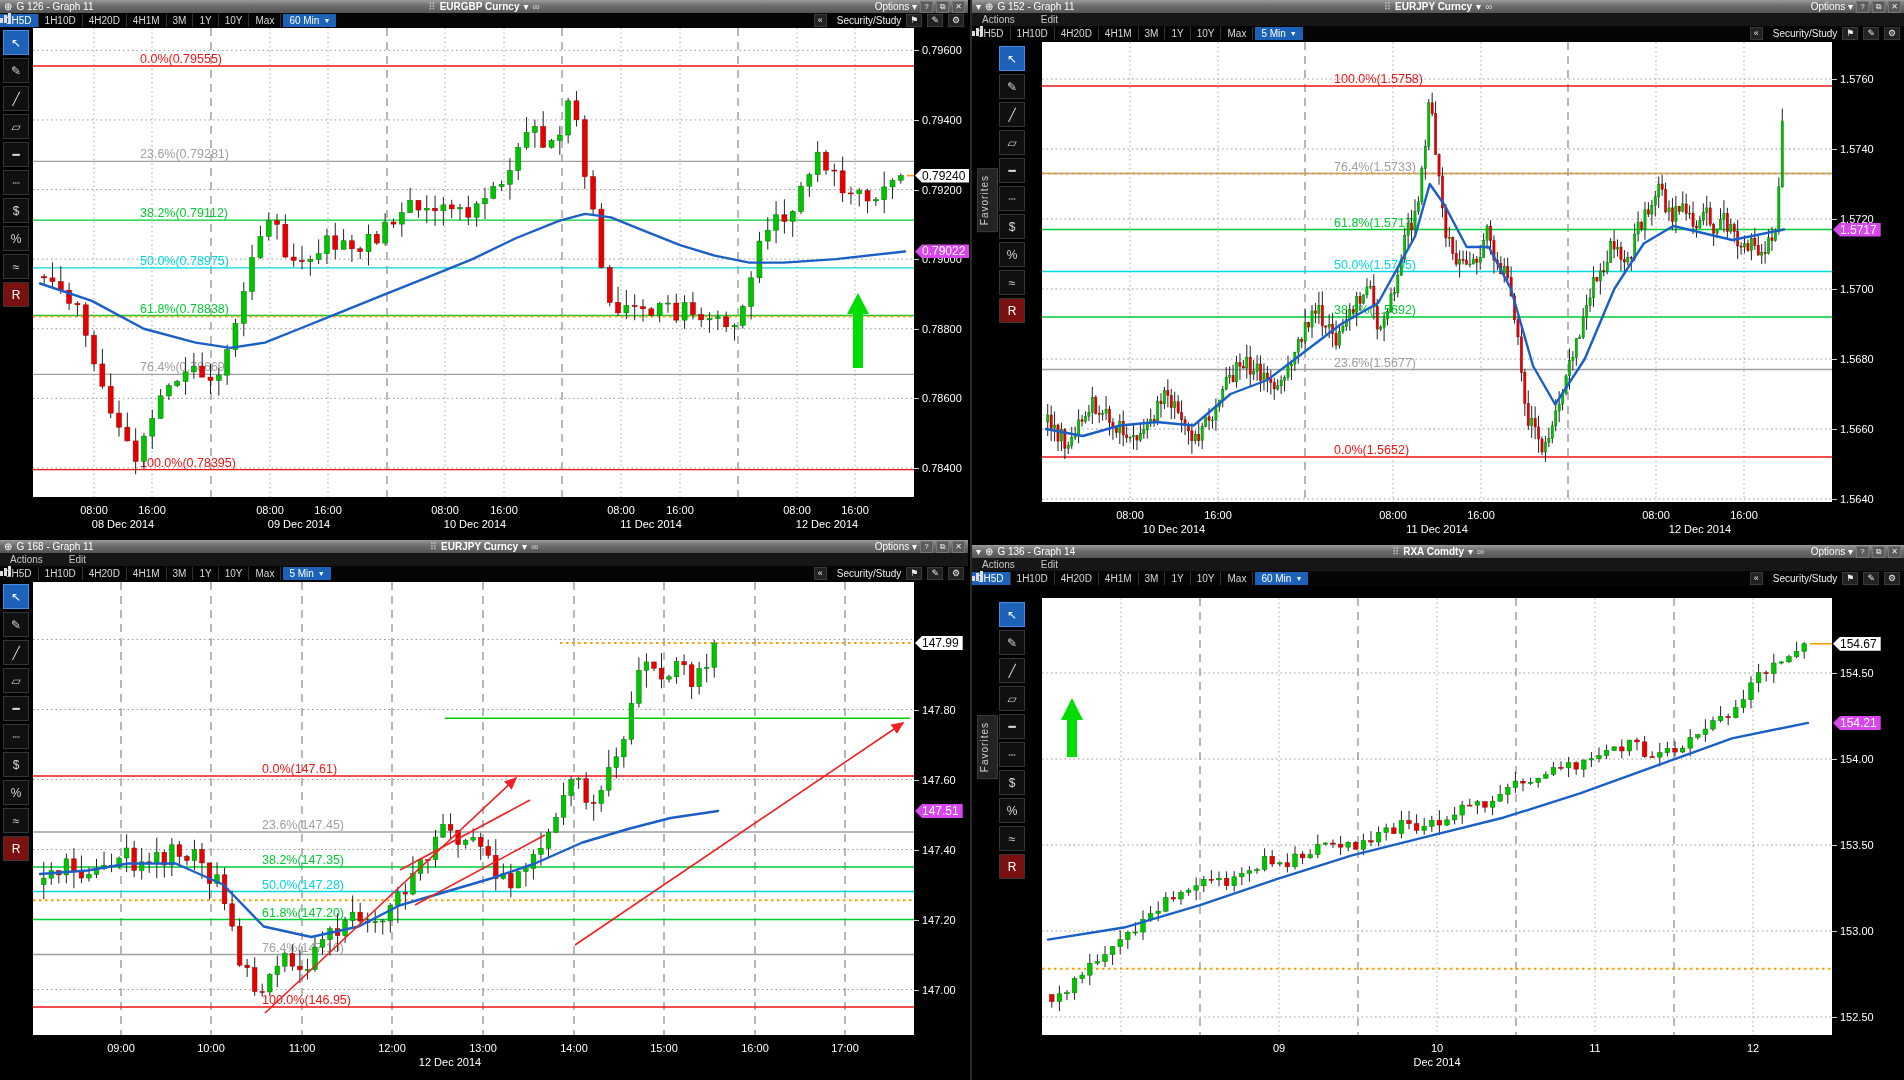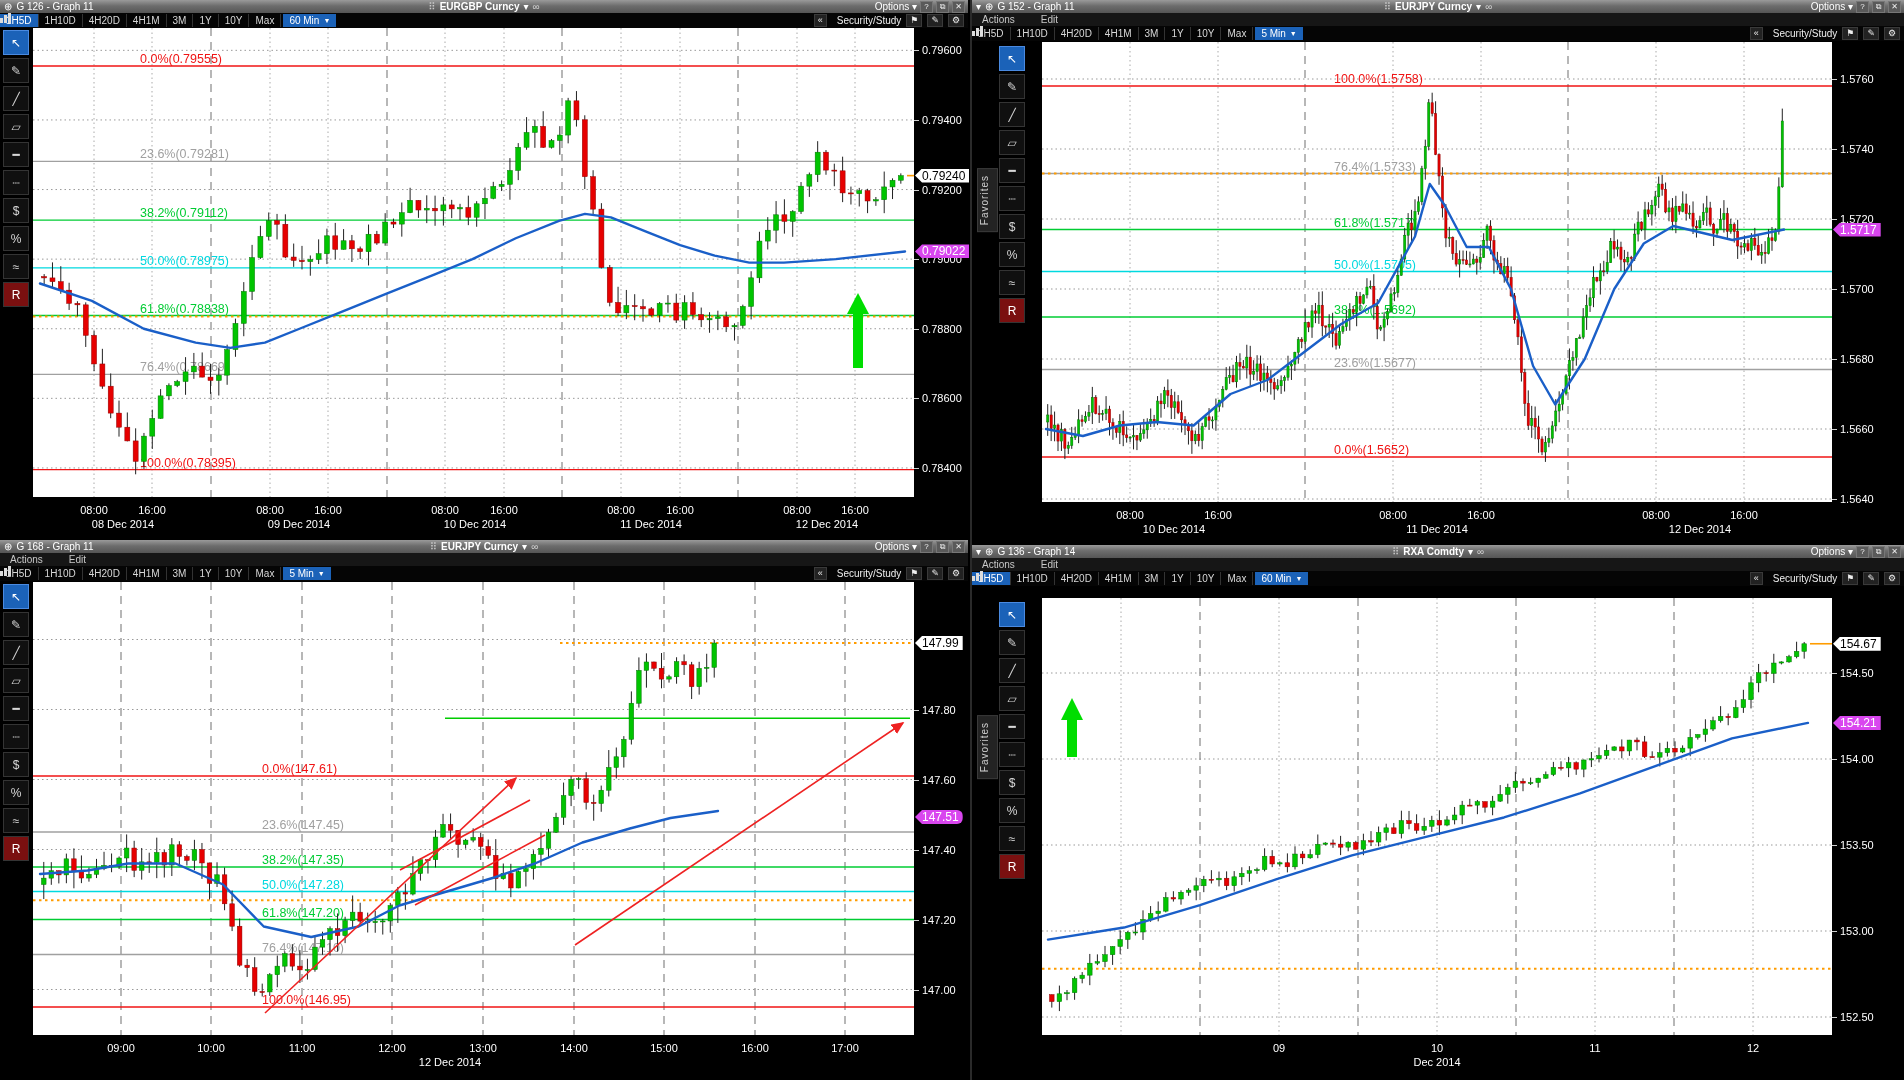--- a/index.html
+++ b/index.html
@@ -1265,21 +1265,21 @@
       <div class="axis-label" style="left: 922px; top: 169.5px;">147.80</div>
       <div class="axis-tick" style="left: 914px; top: 239.5px;"></div>
       <div class="axis-label" style="left: 922px; top: 239.5px;">147.60</div>
       <div class="axis-tick" style="left: 914px; top: 309.5px;"></div>
       <div class="axis-label" style="left: 922px; top: 309.5px;">147.40</div>
       <div class="axis-tick" style="left: 914px; top: 379.5px;"></div>
       <div class="axis-label" style="left: 922px; top: 379.5px;">147.20</div>
       <div class="axis-tick" style="left: 914px; top: 449.5px;"></div>
       <div class="axis-label" style="left: 922px; top: 449.5px;">147.00</div>
       <div class="pricebox white" style="left: 915px; top: 103px;">147.99</div>
-      <div class="pricebox blue" style="left: 915px; top: 277px; border-radius: 6px;">147.51</div>
+      <div class="pricebox blue" style="left: 915px; top: 271px;">147.51</div>
       <div class="xlab" style="left: 121px; top: 502px;">09:00</div>
       <div class="xlab" style="left: 211px; top: 502px;">10:00</div>
       <div class="xlab" style="left: 302px; top: 502px;">11:00</div>
       <div class="xlab" style="left: 392px; top: 502px;">12:00</div>
       <div class="xlab" style="left: 483px; top: 502px;">13:00</div>
       <div class="xlab" style="left: 574px; top: 502px;">14:00</div>
       <div class="xlab" style="left: 664px; top: 502px;">15:00</div>
       <div class="xlab" style="left: 755px; top: 502px;">16:00</div>
       <div class="xlab" style="left: 845px; top: 502px;">17:00</div>
       <div class="xlab" style="left: 450px; top: 516px;">12 Dec 2014</div>

